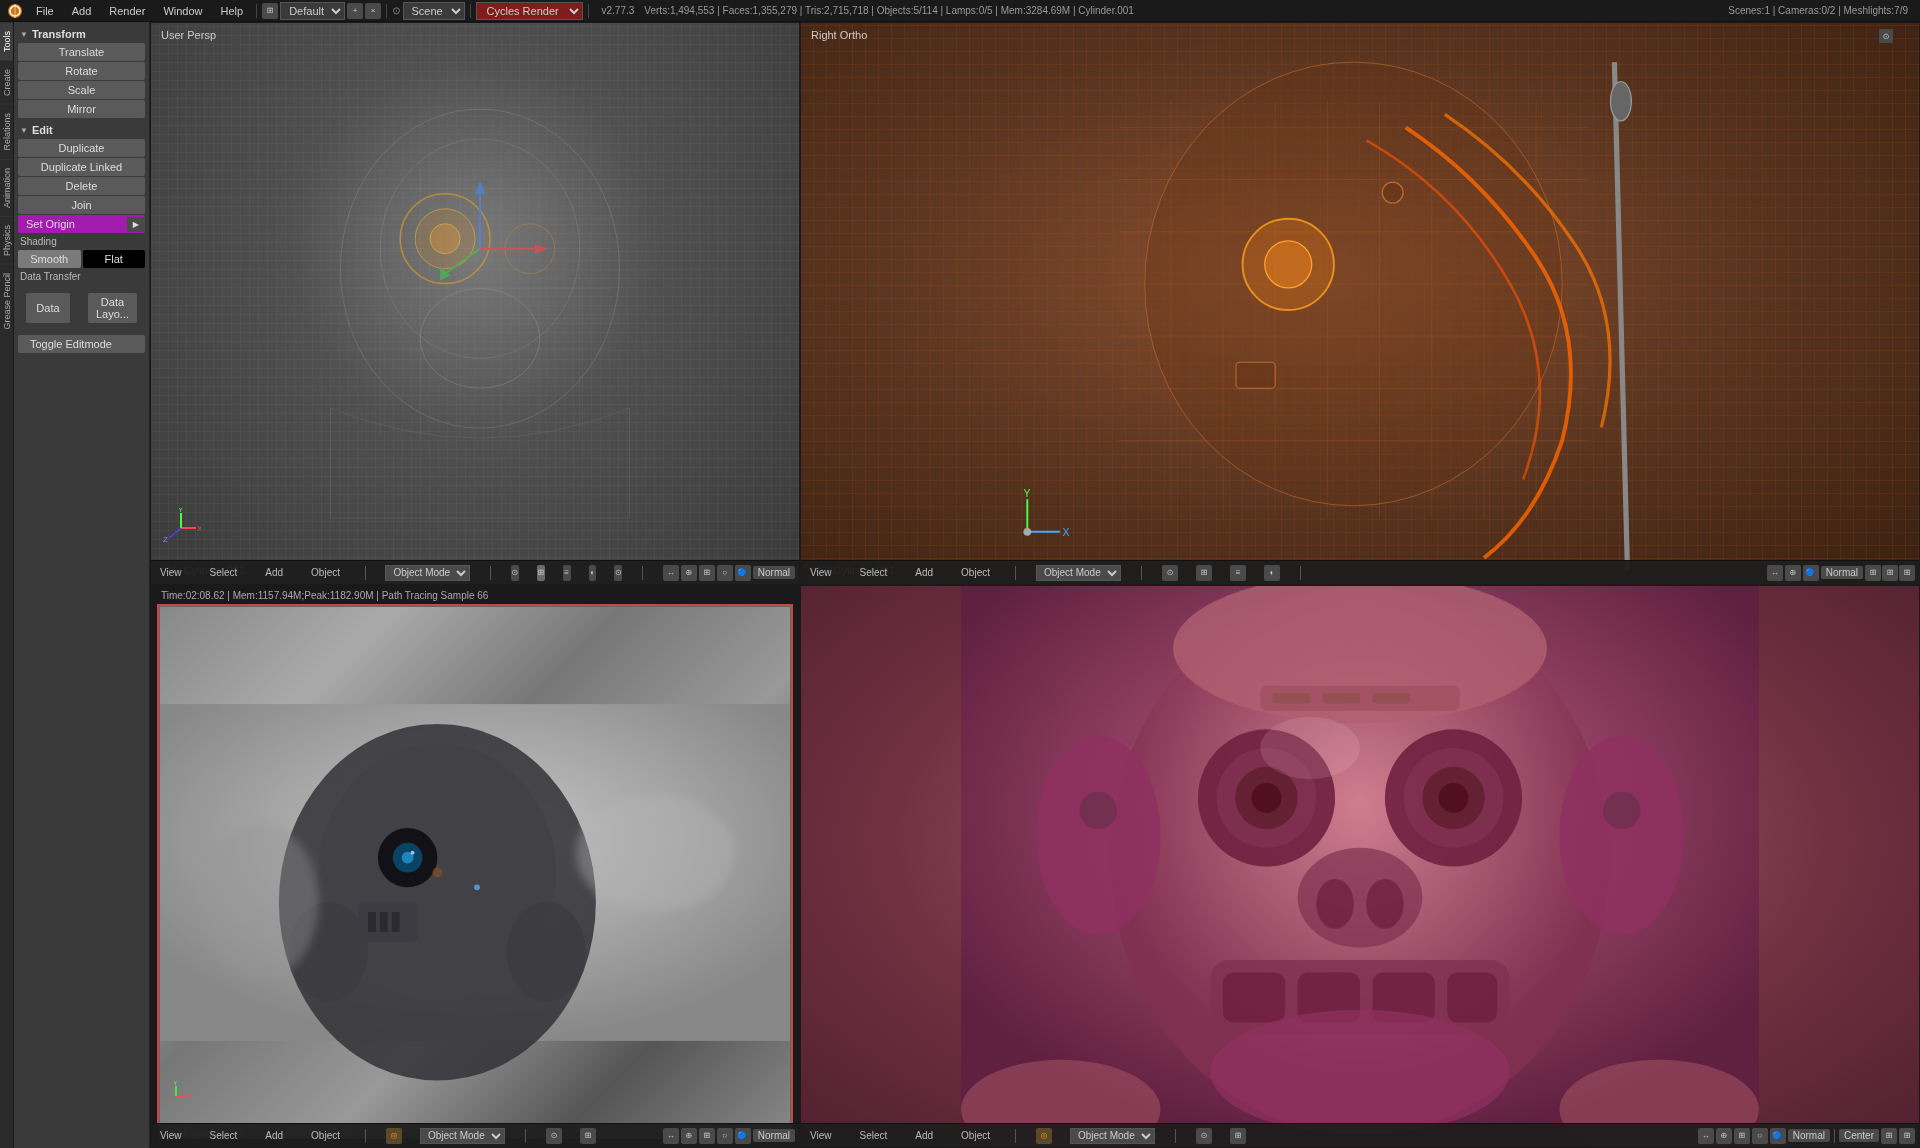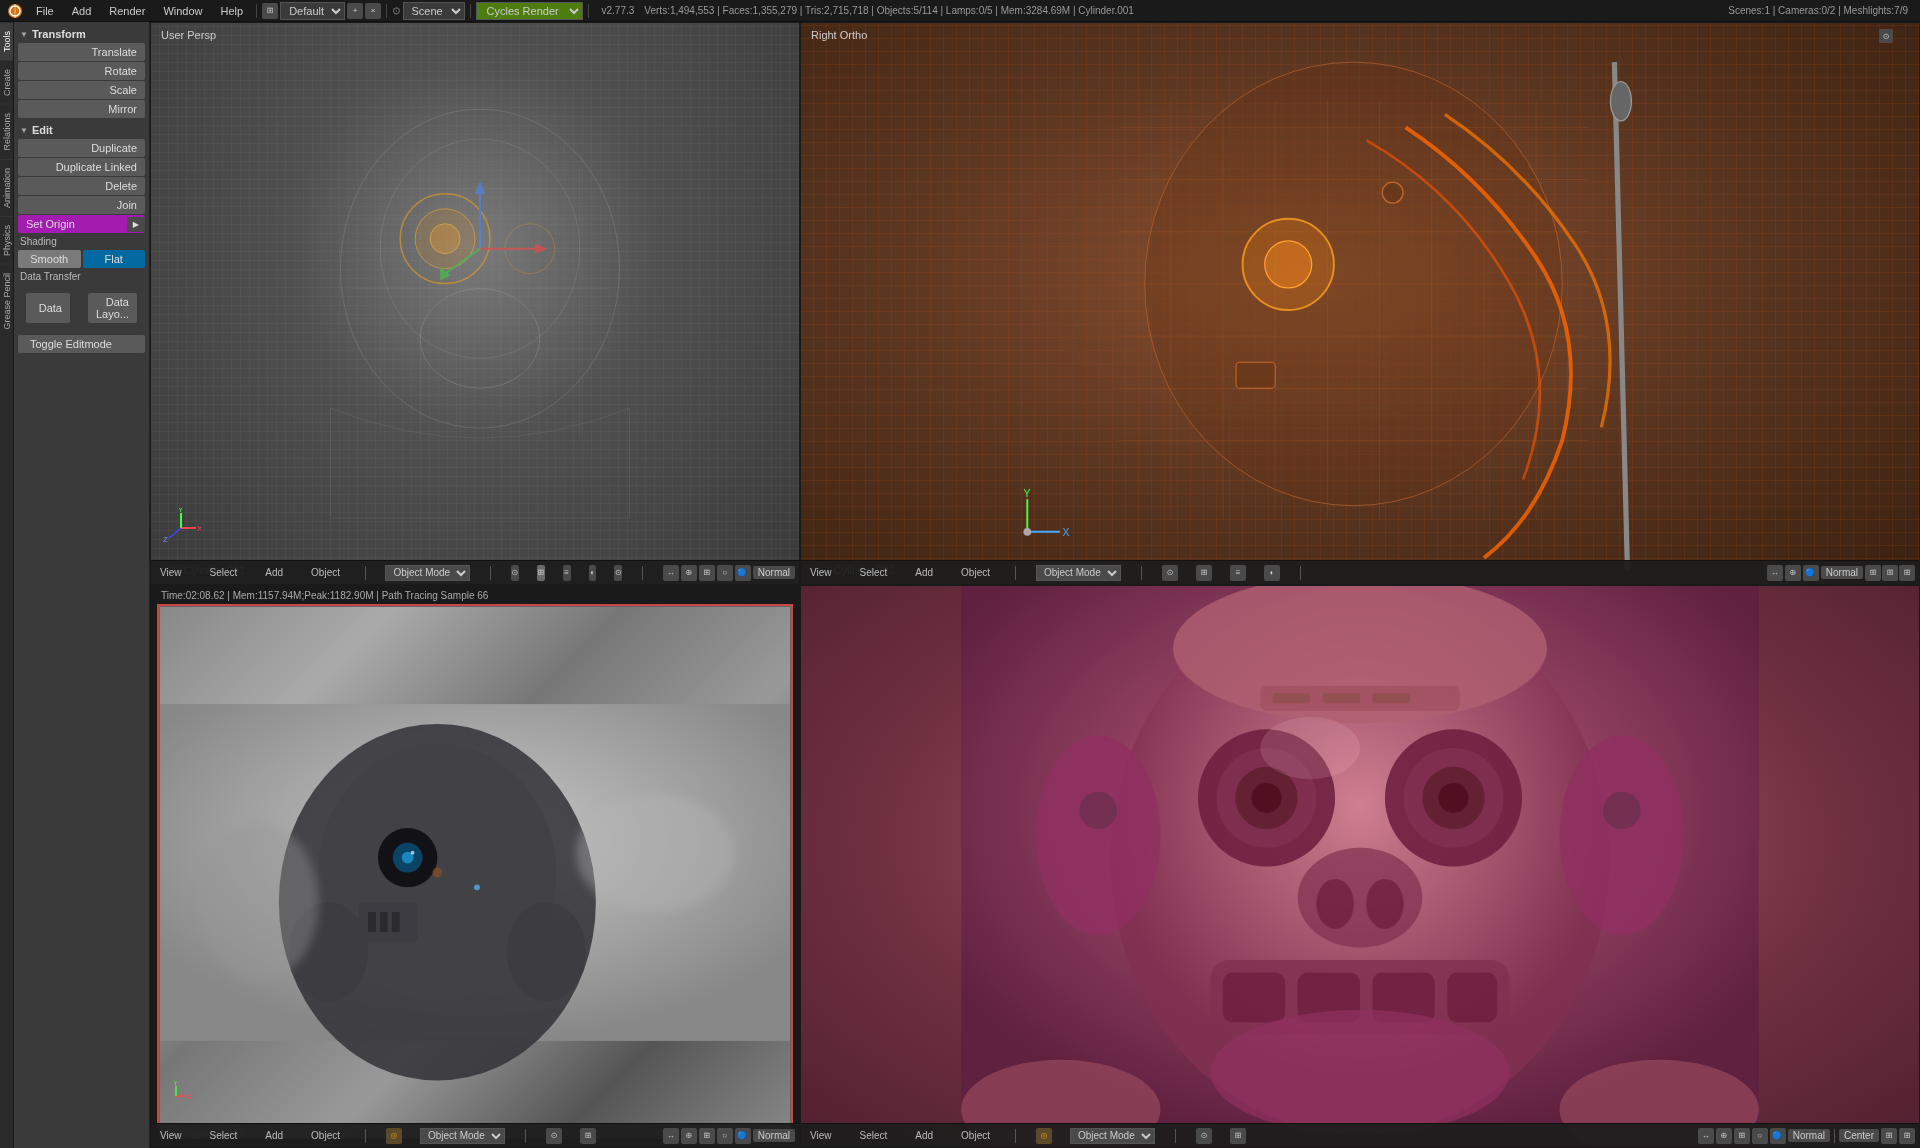--- a/index.html
+++ b/index.html
@@ -25,21 +25,21 @@
       gap: 2px;
     }
     .top-menubar .menu-item {
       padding: 2px 8px;
       color: #ccc;
       font-size: 11px;
       cursor: pointer;
     }
     .menu-sep { width: 1px; height: 14px; background: #444; margin: 0 3px; }
     .engine-select {
-      background: #4d7c0f;
+      background: #7f1d1d;
       border: 1px solid #555;
       color: #ccc;
       padding: 1px 6px;
       font-size: 11px;
       height: 18px;
     }
     .version-info {
       margin-left: 8px;
       color: #999;
       font-size: 10px;
@@ -104,21 +104,21 @@
     }
     .panel-btn {
       display: block;
       width: calc(100% - 8px);
       margin: 1px 4px;
       padding: 3px 8px;
       background: #5a5a5a;
       border: none;
       color: #ddd;
       font-size: 11px;
-      text-align: right;
+      text-align: center;
       cursor: pointer;
       border-radius: 2px;
     }
     .panel-btn-row {
       display: flex;
       gap: 2px;
       margin: 1px 4px;
     }
     .panel-btn-row .panel-btn {
       margin: 8px;
@@ -130,21 +130,21 @@
       font-size: 10px;
     }
     .shading-row {
       display: flex;
       gap: 2px;
       margin: 1px 4px;
     }
     .shading-btn {
       flex: 1;
       padding: 3px 4px;
-      background: #0369a1;
+      background: #000000;
       border: none;
       color: #ddd;
       font-size: 11px;
       text-align: center;
       cursor: pointer;
       border-radius: 2px;
     }
     .shading-btn.active { background: #7a7a7a; }
     .set-origin-btn {
       display: flex;

